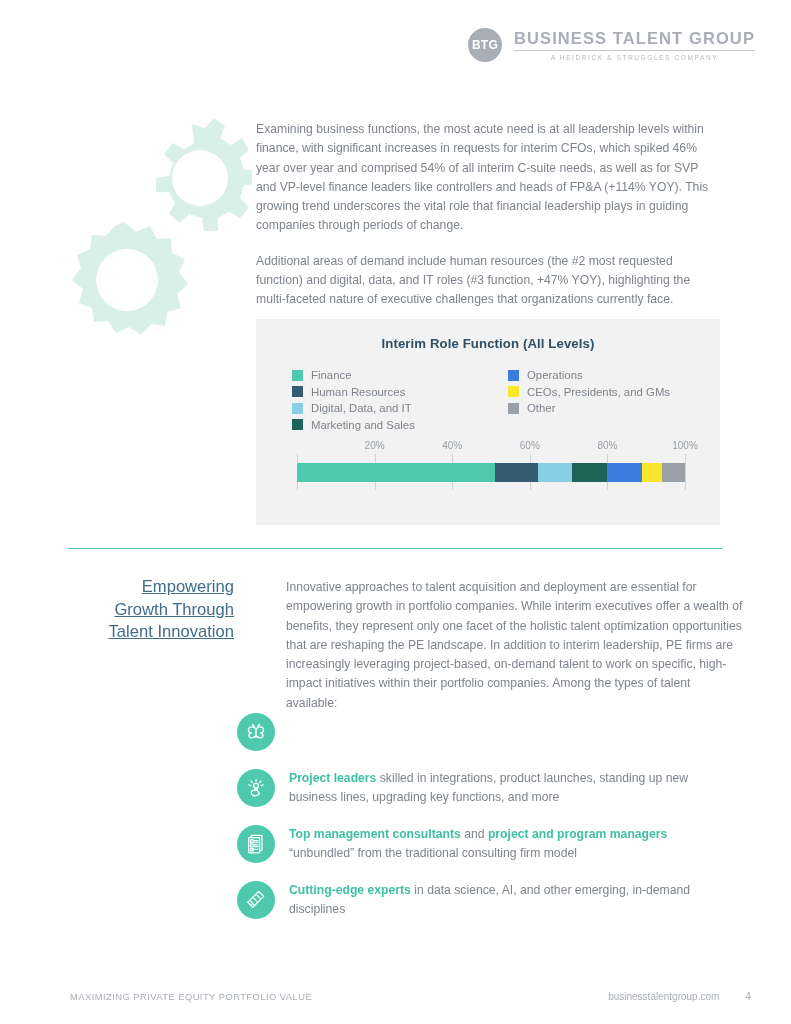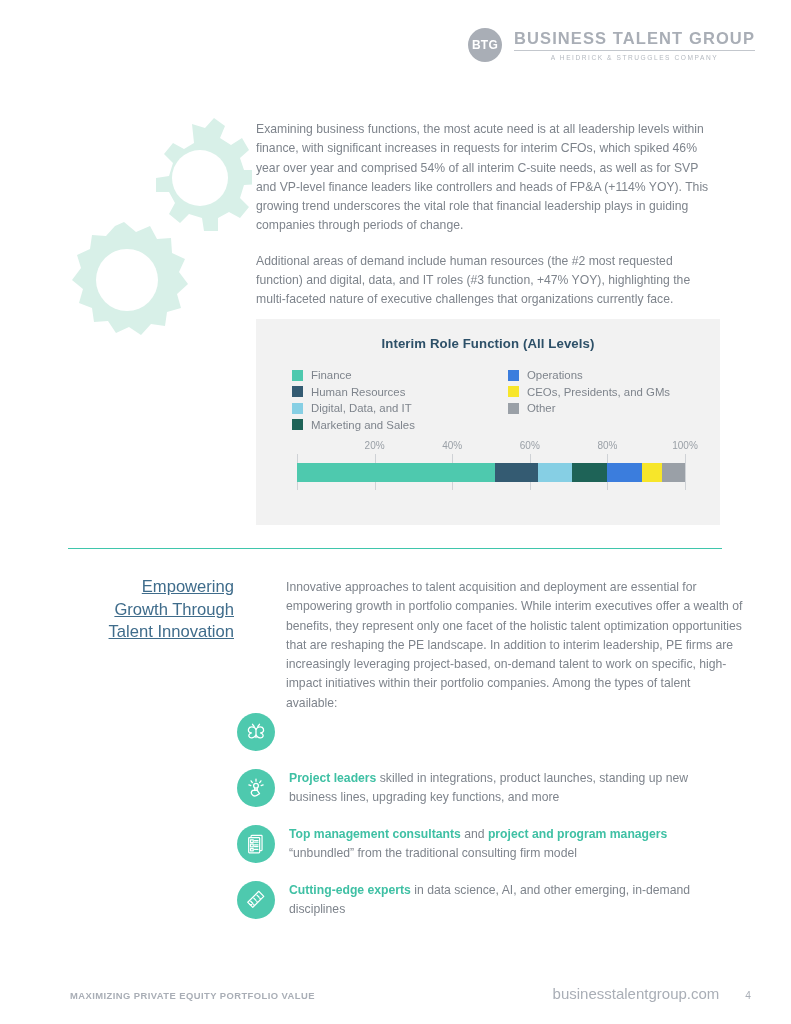--- a/index.html
+++ b/index.html
@@ -181,27 +181,27 @@
     position: absolute;
     left: 42px;
     right: 40px;
     bottom: 22px;
     display: flex;
     align-items: baseline;
     justify-content: space-between;
   }
   .footer-left {
     font-size: 9.4px;
-    font-weight: bold;
+    font-weight: normal;
     letter-spacing: 0.45px;
     color: #a9aeb6;
     padding-left: 28px;
   }
   .footer-right { display: flex; align-items: baseline; gap: 26px; }
-  .footer-site { font-size: 15px; color: #a9aeb6; }
+  .footer-site { font-size: 10px; color: #a9aeb6; }
   .footer-page { font-size: 10.2px; color: #a9aeb6; }
 </style>
 </head>
 <body>
 
 <div class="page-header">
   <div class="btg-badge">BTG</div>
   <div class="btg-wordmark">
     <div class="btg-name">BUSINESS TALENT GROUP</div>
     <div class="btg-rule"></div>

